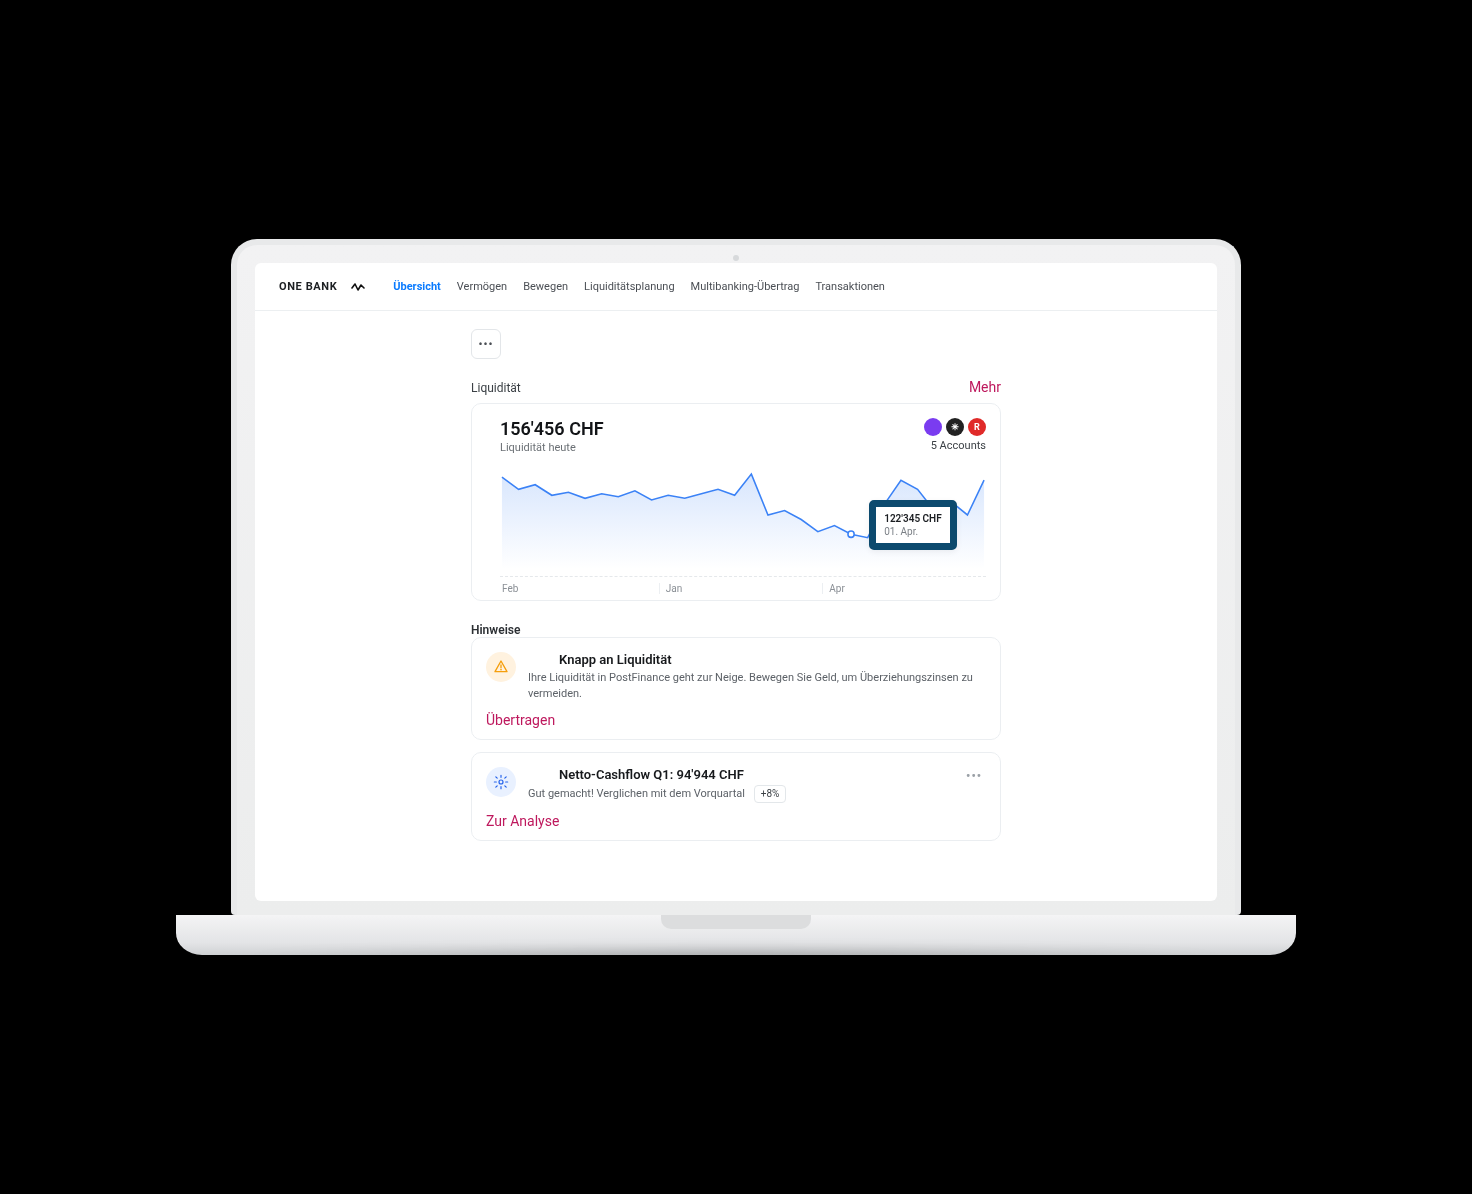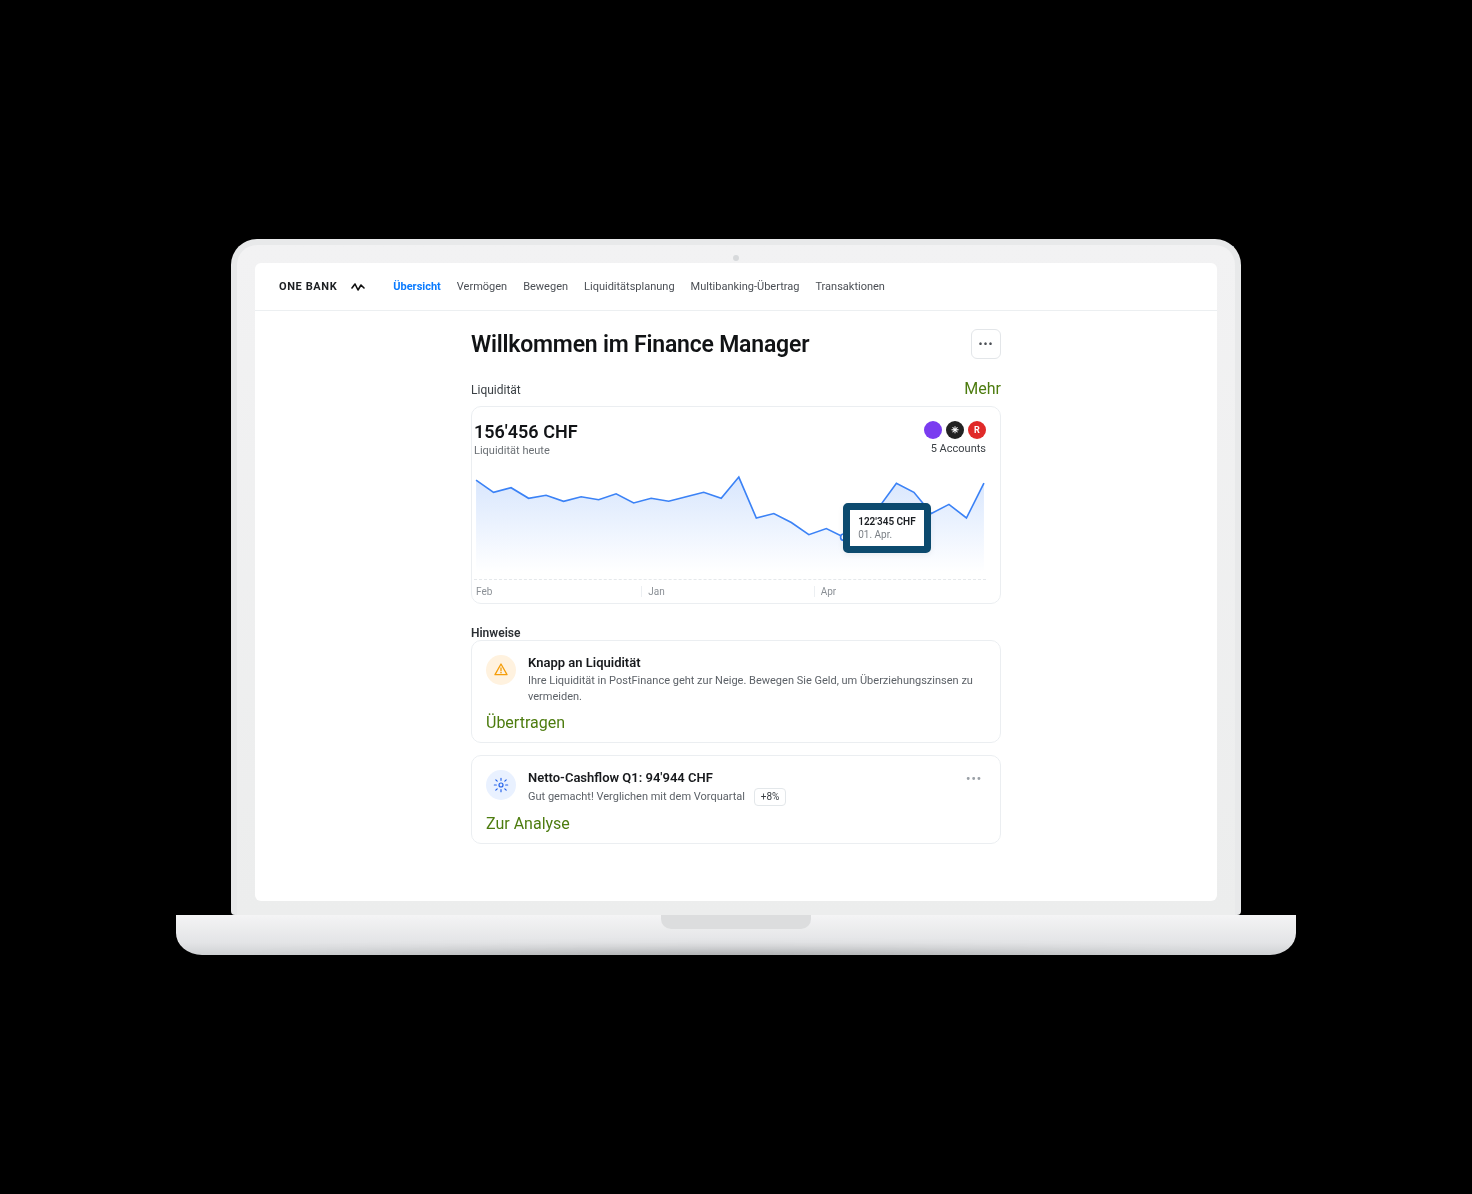--- a/index.html
+++ b/index.html
@@ -75,24 +75,24 @@
 
   
   .main { padding: 18px 0 0 0; display: flex; justify-content: center; }
   .content { width: 530px; }
   .title-row { display: flex; align-items: center; justify-content: space-between; margin-bottom: 20px; }
   .page-title { font-size: 23px; font-weight: 600; color: #111315; letter-spacing: -0.2px; }
   .more-btn { width: 30px; height: 30px; border: 1px solid #e3e6e9; border-radius: 6px; display:flex; align-items:center; justify-content:center; cursor:pointer; background:#fff; }
   .more-btn span{ font-weight:700; color:#4b4f55; letter-spacing:1px; font-size:11px;}
 
   .section-row { display:flex; justify-content:space-between; align-items:baseline; font-size:12px; color:#3b4045; margin-bottom:8px;}
-  .link { color:#4d7c0f; cursor:pointer; font-size:16px; }
+  .link { color:#be185d; cursor:pointer; font-size:14px; }
 
   .card { border:1px solid #ebeef1; border-radius:10px; background:#fff; }
-  .liq-card { padding:14px 14px 6px 2px; margin-bottom:22px; }
+  .liq-card { padding:14px 14px 6px 28px; margin-bottom:22px; }
   .liq-top { display:flex; justify-content:space-between; align-items:flex-start; margin-bottom:6px;}
   .liq-amount { font-size:18px; font-weight:600; color:#121417;}
   .liq-sub { font-size:11px; color:#6b7075; margin-top:2px;}
   .accounts { text-align:right; }
   .acct-badges { display:flex; gap:4px; justify-content:flex-end; margin-bottom:3px;}
   .badge { width:18px; height:18px; border-radius:50%; display:inline-flex; align-items:center; justify-content:center; font-size:9px; font-weight:700; color:#fff;}
   .badge.b1{ background:#7a3cf0;} .badge.b2{ background:#222; } .badge.b3{ background:#e02a29;}
   .acct-count{ font-size:11px; color:#3c4146;}
 
   .chart-wrap { position:relative; height:110px; }
@@ -110,21 +110,21 @@
   .axis .tick:first-child{ border-left:none; padding-left:2px;}
 
   .section-label { font-size:12px; font-weight:600; color:#2b2f33; }
 
   .hint-card { padding:14px 14px 10px 14px; margin-bottom:12px;}
   .hint-row { display:flex; gap:12px; align-items:flex-start;}
   .hint-icon { width:30px; height:30px; border-radius:50%; display:flex; align-items:center; justify-content:center; flex-shrink:0;}
   .hint-icon.warn { background:#fff2df;}
   .hint-icon.gear { background:#e9f1ff;}
   .hint-body{ flex:1;}
-  .hint-title{ font-size:13px; font-weight:600; color:#17191c; margin-bottom:3px;}
+  .hint-title{ font-size:13px; font-weight:600; color:#17191c; margin-bottom:3px;margin-left:31px;}
   .hint-desc{ font-size:11px; color:#5d6268; line-height:1.45;}
   .hint-action{ margin-top:8px;}
   .mini-more{ color:#9aa0a6; font-weight:700; letter-spacing:1px; cursor:pointer; font-size:12px; padding:2px 4px;}
   .pill{ display:inline-block; border:1px solid #e3e7ea; border-radius:4px; padding:1px 6px; font-size:10px; color:#3a3f44; margin-left:6px; vertical-align:middle;}
 </style>
 </head>
 <body>
 
 <div class="stage">
   <div class="laptop">
@@ -146,21 +146,20 @@
             <a>Liquiditätsplanung</a>
             <a>Multibanking-Übertrag</a>
             <a>Transaktionen</a>
           </div>
         </div>
 
         <div class="main">
           <div class="content">
 
             <div class="title-row">
-              <h1 class="page-title">Willkommen im Finance Manager</h1>
               <div class="more-btn">
                 <span>•••</span>
               </div>
             </div>
 
             <div class="section-row">
               <span>Liquidität</span>
               <span class="link">Mehr</span>
             </div>
 

